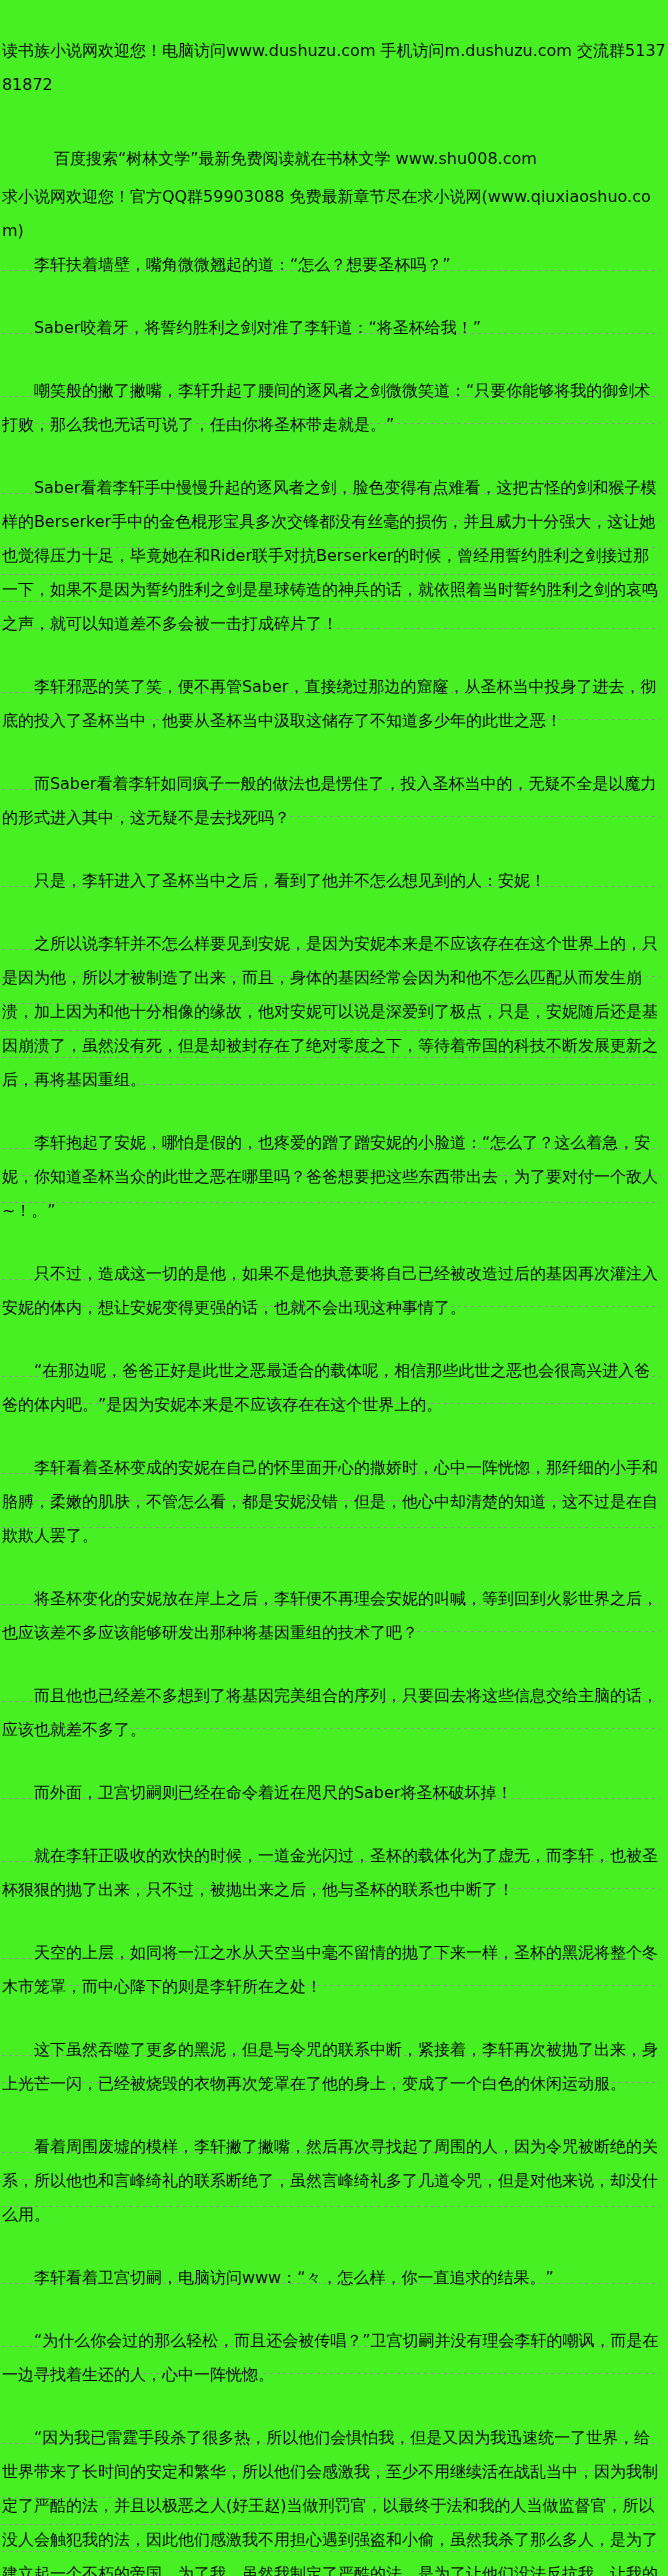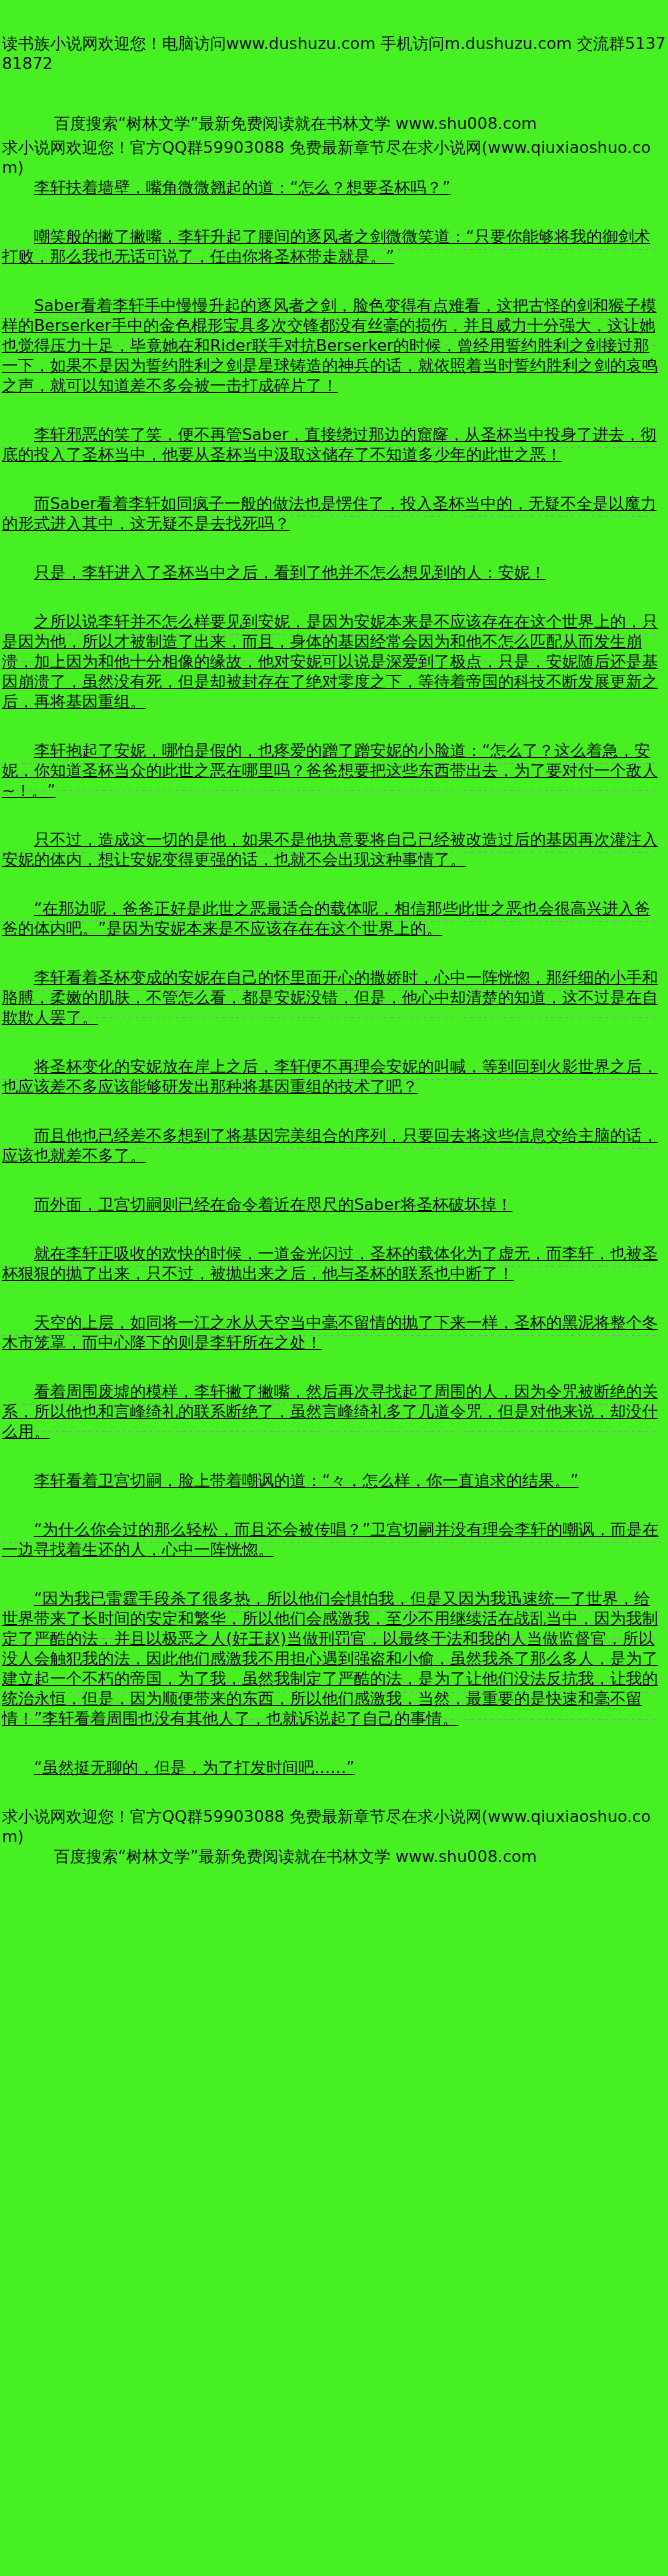--- a/index.html
+++ b/index.html
@@ -9,63 +9,64 @@
   }
   html,body{margin:0;padding:0;}
   body{
     width:668px;height:2576px;overflow:hidden;
     background:var(--bg);
     color:var(--fg);
     font-family:"DejaVu Sans",sans-serif;
     font-size:16px;
   }
   .page{padding:34px 1.9px 0 1.9px;}
-  p{margin:0;line-height:20px;word-break:break-all;}
+  p{margin:0;line-height:34px;word-break:break-all;}
   .hdr1{margin-bottom:13.4px;}
   .hdr2{text-indent:52px;margin-bottom:3.8px;margin-top:40px;}
   .hdr3{margin-bottom:0;}
   
   .para{
     text-indent:2em;
     margin:0 6px 29px 0;
     background-image:
       repeating-linear-gradient(180deg, var(--bg) 0 22px, rgba(0,0,0,0) 22px 23px, var(--bg) 23px 27px),
       repeating-linear-gradient(90deg, var(--dash) 0 2.9px, rgba(0,0,0,0) 2.9px 6.7px);
-    text-decoration: underline;
   }
   .ftr1{margin:0;}
   .ftr2{text-indent:52px;margin:0;}
 </style>
 </head>
 <body>
 
 <div class="page">
   <p class="hdr1">读书族小说网欢迎您！电脑访问www.dushuzu.com 手机访问m.dushuzu.com 交流群513781872</p>
   <p class="hdr2">百度搜索“树林文学”最新免费阅读就在书林文学 www.shu008.com</p>
   <p class="hdr3">求小说网欢迎您！官方QQ群59903088 免费最新章节尽在求小说网(www.qiuxiaoshuo.com)</p>
 
   <div>
       <p class="para">李轩扶着墙壁，嘴角微微翘起的道：“怎么？想要圣杯吗？”</p>
+      <p class="para">Saber咬着牙，将誓约胜利之剑对准了李轩道：“将圣杯给我！”</p>
       <p class="para">嘲笑般的撇了撇嘴，李轩升起了腰间的逐风者之剑微微笑道：“只要你能够将我的御剑术打败，那么我也无话可说了，任由你将圣杯带走就是。”</p>
       <p class="para">Saber看着李轩手中慢慢升起的逐风者之剑，脸色变得有点难看，这把古怪的剑和猴子模样的Berserker手中的金色棍形宝具多次交锋都没有丝毫的损伤，并且威力十分强大，这让她也觉得压力十足，毕竟她在和Rider联手对抗Berserker的时候，曾经用誓约胜利之剑接过那一下，如果不是因为誓约胜利之剑是星球铸造的神兵的话，就依照着当时誓约胜利之剑的哀鸣之声，就可以知道差不多会被一击打成碎片了！</p>
       <p class="para">李轩邪恶的笑了笑，便不再管Saber，直接绕过那边的窟窿，从圣杯当中投身了进去，彻底的投入了圣杯当中，他要从圣杯当中汲取这储存了不知道多少年的此世之恶！</p>
       <p class="para">而Saber看着李轩如同疯子一般的做法也是愣住了，投入圣杯当中的，无疑不全是以魔力的形式进入其中，这无疑不是去找死吗？</p>
       <p class="para">只是，李轩进入了圣杯当中之后，看到了他并不怎么想见到的人：安妮！</p>
       <p class="para">之所以说李轩并不怎么样要见到安妮，是因为安妮本来是不应该存在在这个世界上的，只是因为他，所以才被制造了出来，而且，身体的基因经常会因为和他不怎么匹配从而发生崩溃，加上因为和他十分相像的缘故，他对安妮可以说是深爱到了极点，只是，安妮随后还是基因崩溃了，虽然没有死，但是却被封存在了绝对零度之下，等待着帝国的科技不断发展更新之后，再将基因重组。</p>
       <p class="para">李轩抱起了安妮，哪怕是假的，也疼爱的蹭了蹭安妮的小脸道：“怎么了？这么着急，安妮，你知道圣杯当众的此世之恶在哪里吗？爸爸想要把这些东西带出去，为了要对付一个敌人~！。”</p>
       <p class="para">只不过，造成这一切的是他，如果不是他执意要将自己已经被改造过后的基因再次灌注入安妮的体内，想让安妮变得更强的话，也就不会出现这种事情了。</p>
       <p class="para">“在那边呢，爸爸正好是此世之恶最适合的载体呢，相信那些此世之恶也会很高兴进入爸爸的体内吧。”是因为安妮本来是不应该存在在这个世界上的。</p>
       <p class="para">李轩看着圣杯变成的安妮在自己的怀里面开心的撒娇时，心中一阵恍惚，那纤细的小手和胳膊，柔嫩的肌肤，不管怎么看，都是安妮没错，但是，他心中却清楚的知道，这不过是在自欺欺人罢了。</p>
       <p class="para">将圣杯变化的安妮放在岸上之后，李轩便不再理会安妮的叫喊，等到回到火影世界之后，也应该差不多应该能够研发出那种将基因重组的技术了吧？</p>
       <p class="para">而且他也已经差不多想到了将基因完美组合的序列，只要回去将这些信息交给主脑的话，应该也就差不多了。</p>
       <p class="para">而外面，卫宫切嗣则已经在命令着近在咫尺的Saber将圣杯破坏掉！</p>
       <p class="para">就在李轩正吸收的欢快的时候，一道金光闪过，圣杯的载体化为了虚无，而李轩，也被圣杯狠狠的抛了出来，只不过，被抛出来之后，他与圣杯的联系也中断了！</p>
       <p class="para">天空的上层，如同将一江之水从天空当中毫不留情的抛了下来一样，圣杯的黑泥将整个冬木市笼罩，而中心降下的则是李轩所在之处！</p>
+      <p class="para">这下虽然吞噬了更多的黑泥，但是与令咒的联系中断，紧接着，李轩再次被抛了出来，身上光芒一闪，已经被烧毁的衣物再次笼罩在了他的身上，变成了一个白色的休闲运动服。</p>
       <p class="para">看着周围废墟的模样，李轩撇了撇嘴，然后再次寻找起了周围的人，因为令咒被断绝的关系，所以他也和言峰绮礼的联系断绝了，虽然言峰绮礼多了几道令咒，但是对他来说，却没什么用。</p>
-      <p class="para">李轩看着卫宫切嗣，脸上带着嘲讽的道：“々，怎么样，你一直追求的结果。”</p>
+      <p class="para">李轩看着卫宫切嗣，电脑访问www：“々，怎么样，你一直追求的结果。”</p>
       <p class="para">“为什么你会过的那么轻松，而且还会被传唱？”卫宫切嗣并没有理会李轩的嘲讽，而是在一边寻找着生还的人，心中一阵恍惚。</p>
       <p class="para">“因为我已雷霆手段杀了很多热，所以他们会惧怕我，但是又因为我迅速统一了世界，给世界带来了长时间的安定和繁华，所以他们会感激我，至少不用继续活在战乱当中，因为我制定了严酷的法，并且以极恶之人(好王赵)当做刑罚官，以最终于法和我的人当做监督官，所以没人会触犯我的法，因此他们感激我不用担心遇到强盗和小偷，虽然我杀了那么多人，是为了建立起一个不朽的帝国，为了我，虽然我制定了严酷的法，是为了让他们没法反抗我，让我的统治永恒，但是，因为顺便带来的东西，所以他们感激我，当然，最重要的是快速和毫不留情！”李轩看着周围也没有其他人了，也就诉说起了自己的事情。</p>
       <p class="para">“虽然挺无聊的，但是，为了打发时间吧……”</p>
     </div>
 
   <p class="ftr1">求小说网欢迎您！官方QQ群59903088 免费最新章节尽在求小说网(www.qiuxiaoshuo.com)</p>
   <p class="ftr2">百度搜索“树林文学”最新免费阅读就在书林文学 www.shu008.com</p>
 </div>
 
 

